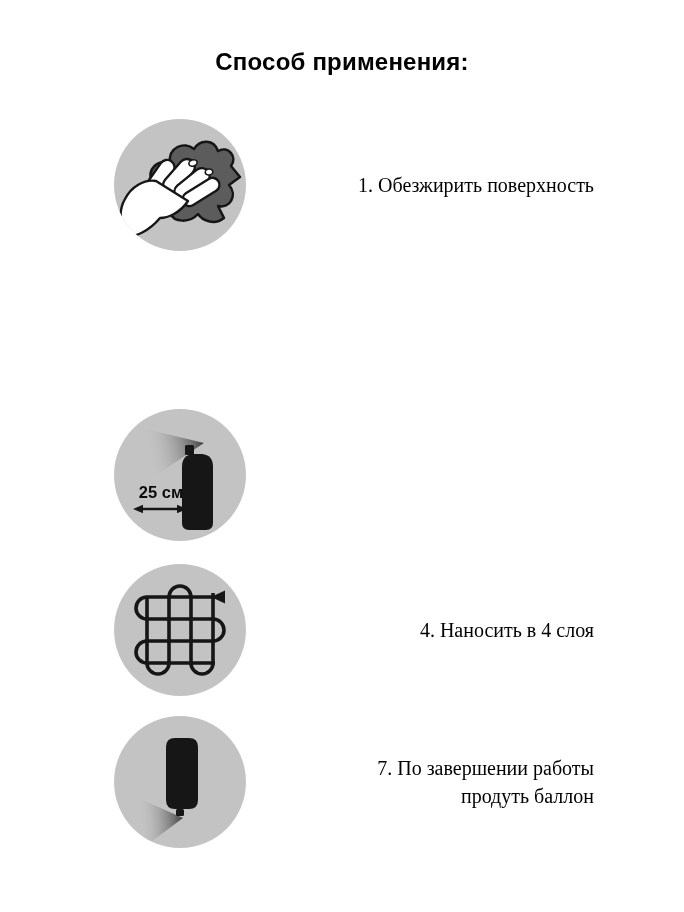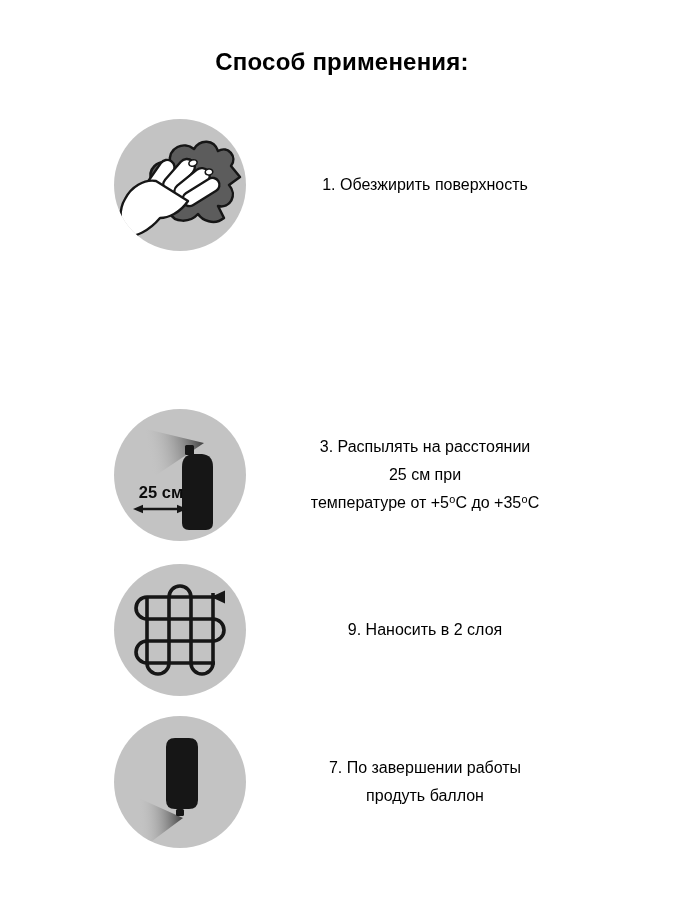--- a/index.html
+++ b/index.html
@@ -20,22 +20,22 @@
     position:absolute;left:114px;right:0;height:132px;
     display:flex;align-items:center;
   }
   .r1{top:119px}.r2{top:259px}.r3{top:409px}.r4{top:564px}.r5{top:716px}
   .circle{
     flex:none;width:132px;height:132px;border-radius:50%;
     background:var(--circle-bg);overflow:hidden;
   }
   .circle svg{display:block;width:132px;height:132px;}
   .step-text{
-    width:338px;margin-left:10px;text-align:center;
-    font-size:16px;line-height:28px;white-space:pre-line;
+    width:338px;margin-left:10px;text-align:right;
+    font-size:20px;line-height:28px;white-space:pre-line;font-family:Liberation Serif, serif;
   }
   
   .can{fill:var(--ink);}
   .ln{stroke:var(--ink);stroke-width:3.5;fill:none;stroke-linecap:butt;}
   .tri{fill:var(--ink);}
   .cloth{fill:var(--cloth);stroke:var(--ink);stroke-width:2.5;stroke-linejoin:round;}
   .hand{fill:var(--hand);stroke:var(--ink);stroke-width:2.4;stroke-linejoin:round;}
   .nail{fill:var(--hand);stroke:var(--ink);stroke-width:1.6;}
   .grid{stroke:var(--ink);stroke-width:3.6;fill:none;}
   .dist{font-family:"Liberation Sans","DejaVu Sans",sans-serif;font-size:16.5px;font-weight:bold;fill:#0c0c0c;}
@@ -78,34 +78,31 @@
         </defs>
         <polygon points="90,34 32,20 35,71" fill="url(#cone3)"></polygon>
         <rect class="can" x="71" y="36" width="9" height="10" rx="1.5"></rect>
         <path class="can" d="M 68,58 Q 68,46 79,45 L 88,45 Q 99,46 99,58 L 99,114 Q 99,121 92,121 L 75,121 Q 68,121 68,114 Z"></path>
         <text class="dist" x="47" y="89" text-anchor="middle">25 см</text>
         <line class="thin" x1="27" y1="100" x2="65" y2="100"></line>
         <polygon class="tri" points="19,100 29,95.8 29,104.2"></polygon>
         <polygon class="tri" points="73,100 63,95.8 63,104.2"></polygon>
       </svg>
     </div>
-    <div class="step-text">3. Распылять на расстоянии
-25 см при
-температуре от +5⁰С до +35⁰С</div>
   </div>
 
   <div class="row r4">
     <div class="circle">
       <svg viewBox="0 0 132 132">
         <path class="grid" d="M 110,33 L 33,33 A 11,11 0 0 0 33,55 L 99,55 A 11,11 0 0 1 99,77 L 33,77 A 11,11 0 0 0 33,99 L 101,99"></path>
         <path class="grid" d="M 33,33 L 33,99 A 11,11 0 0 0 55,99 L 55,33 A 11,11 0 0 1 77,33 L 77,99 A 11,11 0 0 0 99,99 L 99,29"></path>
         <polygon class="tri" points="97,33 111,26.5 111,39.5"></polygon>
       </svg>
     </div>
-    <div class="step-text">9. Наносить в 2 слоя</div>
+    <div class="step-text">4. Наносить в 4 слоя</div>
   </div>
 
   <div class="row r5">
     <div class="circle">
       <svg viewBox="0 0 132 132">
         <defs>
           <linearGradient id="cone5" gradientUnits="userSpaceOnUse" x1="69" y1="102" x2="25" y2="105">
             <stop offset="0" style="stop-color:var(--cone-dark,#3f3f3f);stop-opacity:1"></stop>
             <stop offset="1" style="stop-color:var(--circle-bg,#c3c3c3);stop-opacity:0"></stop>
           </linearGradient>

